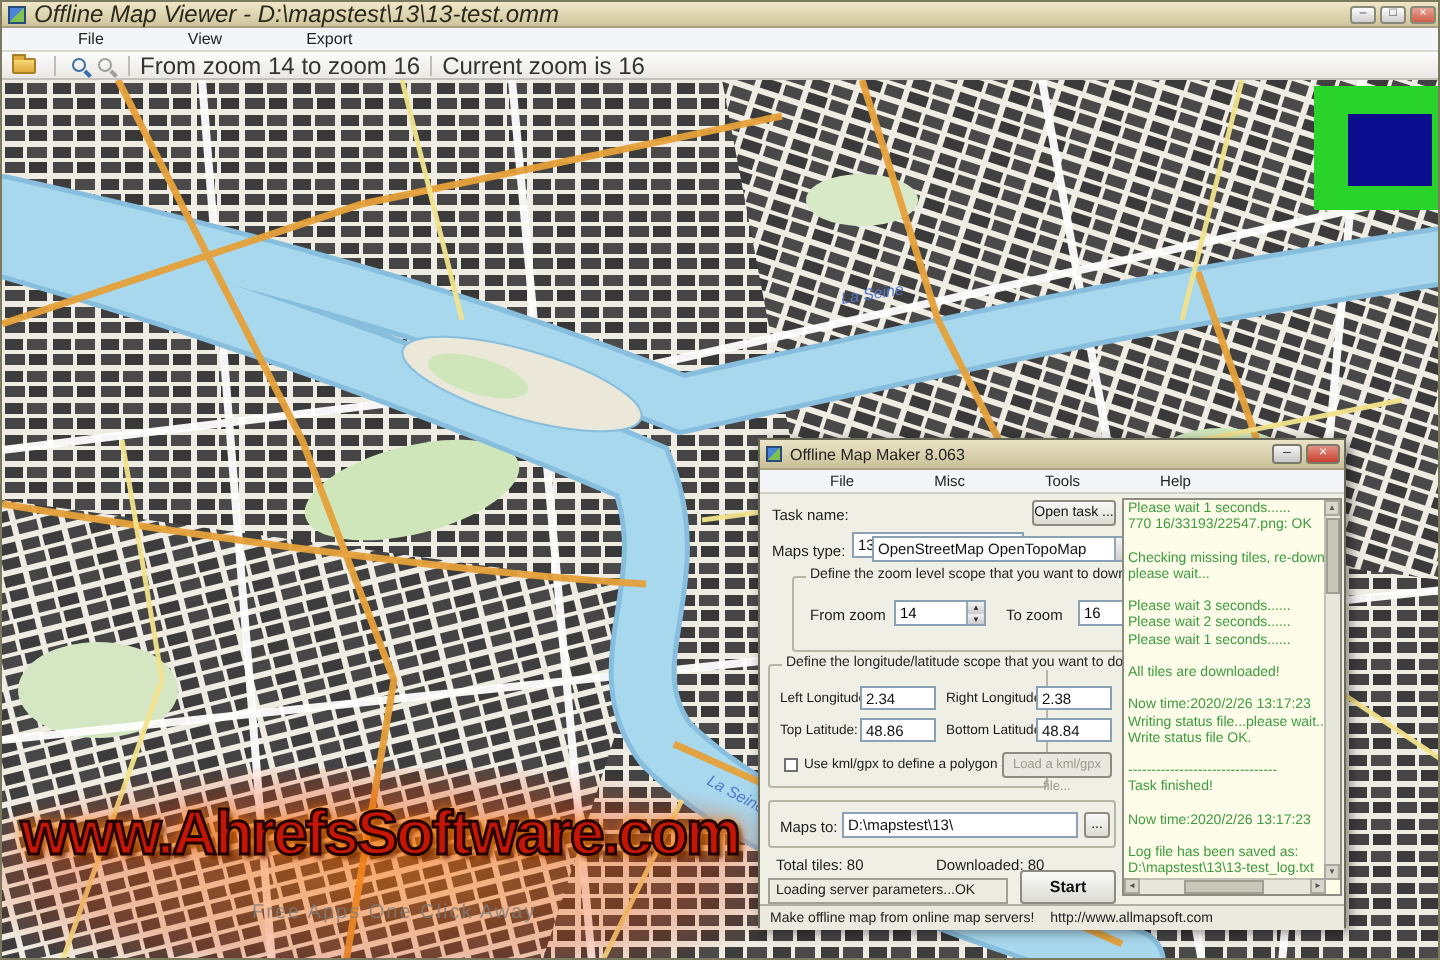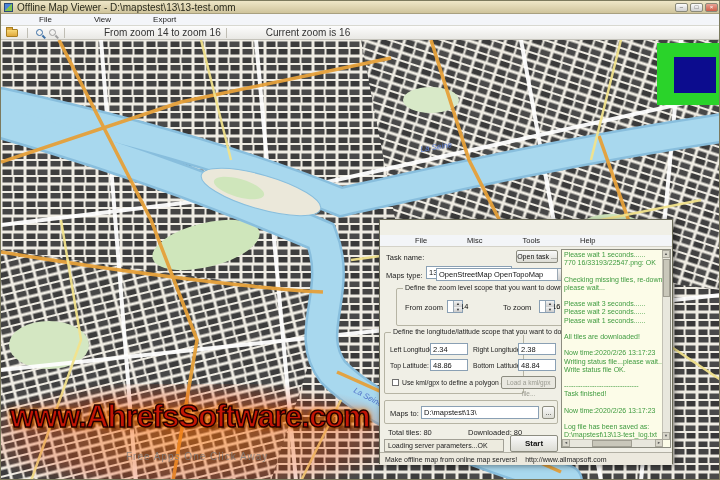--- a/index.html
+++ b/index.html
@@ -3,30 +3,30 @@
 <meta charset="utf-8">
 <style>
   html,body{margin:0;padding:0;background:#444;}
   *{box-sizing:border-box;font-family:"Liberation Sans",sans-serif;}
   #screen{position:relative;width:720px;height:480px;overflow:hidden;background:#efece3;border:1px solid #7c7a5e;}
 
   
   .titlebar{position:absolute;left:0;top:0;width:720px;height:13px;z-index:15;
     background:linear-gradient(#efe7c8,#cfc49c);display:flex;align-items:center;border-bottom:1px solid #a8a080;}
   .appicon{width:9px;height:9px;margin:0 4px 0 3px;background:linear-gradient(135deg,#4a84d8 50%,#7fc24f 50%);border:1px solid #2a4a7a;}
-  .wtitle{font-size:10px;color:#2a2a1c;white-space:nowrap;}
+  .wtitle{font-size:12px;color:#2a2a1c;white-space:nowrap;font-style:italic;}
   .winbtns{position:absolute;right:3px;top:1.5px;display:flex;gap:2px;}
   .wb{width:13px;height:9px;background:linear-gradient(#fdfdfd,#cfcfcf);border:1px solid #8a8a7a;border-radius:2px;
       font-size:6px;line-height:7px;text-align:center;color:#444;}
   .wb.close{background:linear-gradient(#e8a294,#cf5f4a);color:#fff;}
   .menubar{position:absolute;left:0;top:13px;width:720px;height:12px;z-index:15;background:#f3f5f9;border-bottom:1px solid #d8d8d0;display:flex;align-items:center;padding-left:2px;}
   .mitem{font-size:8px;color:#222;padding:0 6px;margin-left:30px;}
   .toolbar{position:absolute;left:0;top:25px;width:720px;height:14px;z-index:15;background:linear-gradient(#fcfcfc,#e9e8e4);border-bottom:1px solid #c4c2ba;display:flex;align-items:center;}
   .tsep{width:1px;height:10px;background:#c0beb4;margin:0 5px;}
-  .tlabel{font-size:10px;color:#333;white-space:nowrap;margin-left:34px;}
+  .tlabel{font-size:12px;color:#333;white-space:nowrap;}
   .folder{position:relative;width:12px;height:8px;margin:1px 4px 0 5px;background:linear-gradient(#f7d877,#e0a93c);border:1px solid #a87f22;border-radius:1px;}
   .folder:before{content:"";position:absolute;left:-1px;top:-3px;width:5px;height:2px;background:#e0a93c;border:1px solid #a87f22;border-bottom:none;}
   .mag{position:relative;width:7px;height:7px;border:1.5px solid #3a6ea5;border-radius:50%;margin:0 3px;}
   .mag:after{content:"";position:absolute;left:5px;top:6px;width:4px;height:1.5px;background:#3a6ea5;transform:rotate(45deg);}
   .mag.dis{border-color:#9f9f9f;}
   .mag.dis:after{background:#9f9f9f;}
 
   
   #ovl-green{position:absolute;left:656px;top:42px;width:64px;height:62px;background:#2ad32a;z-index:12;}
   #ovl-navy{position:absolute;left:17px;top:14px;width:42px;height:36px;background:#0c0c8e;}
@@ -55,21 +55,21 @@
 
   .lbl{position:absolute;font-size:7.5px;color:#1c1c1c;white-space:nowrap;}
   .inp{position:absolute;background:#fff;border:1px solid #8aa0b4;font-size:7.5px;color:#111;padding:1px 2px;height:13px;}
   .btn{position:absolute;background:linear-gradient(#f9f9f9,#dcdcd4);border:1px solid #8c8c80;border-radius:2px;
        font-size:7px;color:#111;text-align:center;line-height:11px;height:13px;}
   .btn.dis{color:#9a9a90;background:#e9e8e0;}
   .grp{position:absolute;border:1px solid #b6b4a4;border-radius:2px;}
   .grp-title{position:absolute;top:-5px;left:6px;background:#f0efe6;padding:0 2px;font-size:7px;color:#222;white-space:nowrap;}
   .combo-arrow{position:absolute;right:0;top:0;width:10px;height:100%;background:linear-gradient(#f4f4f4,#cfcfcf);border-left:1px solid #9aa8b4;
        font-size:5px;line-height:11px;text-align:center;color:#333;}
-  .spin{position:absolute;width:16px;height:13px;background:#fff;border:1px solid #8aa0b4;font-size:7.5px;padding-left:12px;line-height:11px;}
+  .spin{position:absolute;width:46px;height:13px;background:#fff;border:1px solid #8aa0b4;font-size:7.5px;padding-left:2px;line-height:11px;}
   .spin .arrows{position:absolute;right:0;top:0;width:9px;height:100%;display:flex;flex-direction:column;}
   .spin .arrows span{flex:1;background:linear-gradient(#f2f2f2,#ccc);border-left:1px solid #9aa8b4;font-size:4px;line-height:5px;text-align:center;color:#333;}
   .cb{position:absolute;width:7px;height:7px;background:#fff;border:1px solid #707070;}
   .sunken{position:absolute;background:#edebdf;border:1px solid #a2a096;font-size:7px;color:#222;padding:1px 3px;line-height:9px;}
 
   #log{position:absolute;left:181px;top:29px;width:110px;height:199px;background:#fcfce8;border:1px solid #8c8c80;}
   #log-lines{position:absolute;left:2px;top:1px;width:98px;height:188px;overflow:hidden;}
   .log-line{font-size:7px;line-height:8.2px;color:#3f9b3f;white-space:nowrap;}
   .vsb{position:absolute;right:0;top:0;width:8px;height:190px;background:#e8e7dd;border-left:1px solid #c2c0b4;}
   .hsb{position:absolute;left:0;bottom:0;width:101px;height:8px;background:#e8e7dd;border-top:1px solid #c2c0b4;}
@@ -188,20 +188,28 @@
 
   <div id="ovl-green">
     <div id="ovl-navy"></div>
   </div>
 
   <div id="flame"></div>
   <div id="wmark-sub">Free Apps One Click Away</div>
   <div id="wmark">www.AhrefsSoftware.com</div>
 
   <div id="dlg">
+    <div class="dtitle">
+      <span class="appicon"></span>
+      <span class="t">Offline Map Maker 8.063</span>
+      <span class="dbtns">
+        <span class="db">–</span>
+        <span class="db close">×</span>
+      </span>
+    </div>
     <div class="dmenu">
         <span class="mitem">File</span>
         <span class="mitem">Misc</span>
         <span class="mitem">Tools</span>
         <span class="mitem">Help</span>
       </div>
 
     <span class="lbl" style="left:6px;top:33px;">Task name:</span>
     <input class="inp" style="left: 46px; top: 30px; width: 86px; margin-top: 16px;" value="13-test.omm">
     <span class="btn" style="left:136px;top:30px;width:42px;">Open task ...</span>

